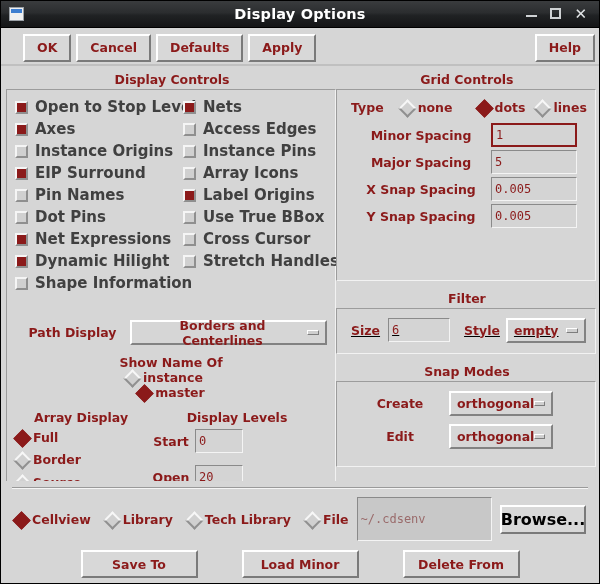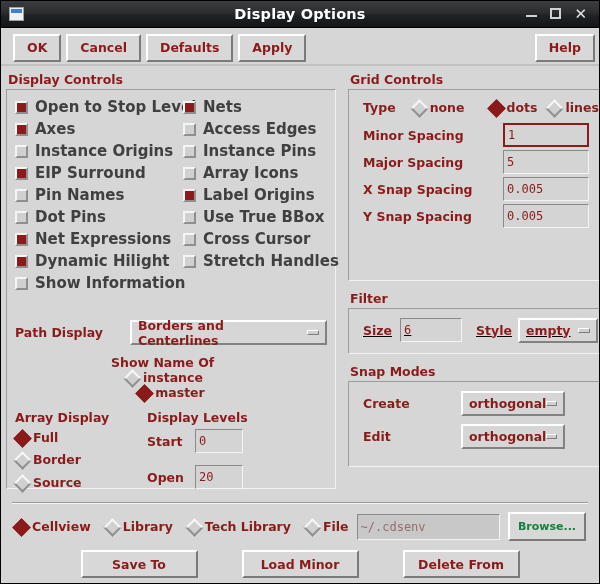--- a/index.html
+++ b/index.html
@@ -61,21 +61,21 @@
   .wb { color: #cfd2d4; font-size: 13px; line-height: 1; cursor: default; }
   .wb-min { width: 11px; height: 2px; background: #cfd2d4; display: inline-block; margin-bottom: 2px;}
   .wb-max { width: 11px; height: 11px; border: 2px solid #cfd2d4; display: inline-block; }
   .wb-close { font-size: 15px; font-weight: bold; color: #e2e5e7; }
 
   
   .toolbar {
     height: 38px;
     background: #d6d6d6;
     display: flex; align-items: center;
-    padding: 3px 4px 0 12px;
+    padding: 3px 4px 0 22px;
     flex: 0 0 auto;
     border-bottom: 2px solid #c0c0c0;
   }
   .tbtn {
     height: 28px;
     min-width: 42px;
     padding: 0 12px;
     background: #d8d8d8;
     border-top: 2px solid #ffffff;
     border-left: 2px solid #ffffff;
@@ -89,22 +89,23 @@
     cursor: default;
   }
   .tb-spacer { flex: 1 1 auto; }
   .tbtn.help { margin-right: 0; }
 
   
   .body {
     flex: 1 1 auto;
     display: flex;
     padding: 4px 5px 0 5px;
-    gap: 12px;
+    gap: 0;
     overflow: hidden;
+    text-align: center;
   }
   .col-left { width: 330px; flex: 0 0 330px; }
   .col-right { flex: 1 1 auto; }
 
   .grp-title {
     color: #8b1a1a;
     font-size: 12.5px;
     font-weight: bold;
     margin: 2px 0 2px 2px;
   }
@@ -242,22 +243,22 @@
     display: flex; align-items: center; justify-content: center;
     cursor: default;
   }
   .browse {
     height: 29px; width: 86px;
     background: #d8d8d8;
     border-top: 2px solid #ffffff;
     border-left: 2px solid #ffffff;
     border-right: 2px solid #7a7a7a;
     border-bottom: 2px solid #7a7a7a;
-    color: #15803d;
-    font-size: 11px; font-weight: bold;
+    color: #000000;
+    font-size: 16px; font-weight: bold;
     display: flex; align-items: center; justify-content: center;
     margin-left: 8px;
     cursor: default;
   }
   .cursor {
     position: absolute;
     left: 543px; top: 484px;
     width: 0; height: 0;
     pointer-events: none;
   }
@@ -321,21 +322,21 @@
             <div class="cb-row">
               <div class="cb on"></div>
               <div class="cb-lbl">Net Expressions</div>
             </div>
             <div class="cb-row">
               <div class="cb on"></div>
               <div class="cb-lbl">Dynamic Hilight</div>
             </div>
             <div class="cb-row">
               <div class="cb"></div>
-              <div class="cb-lbl">Show Information</div>
+              <div class="cb-lbl">Shape Information</div>
             </div>
           </div>
 
           <div class="cb-col-b">
             <div class="cb-row">
               <div class="cb on"></div>
               <div class="cb-lbl">Nets</div>
             </div>
             <div class="cb-row">
               <div class="cb"></div>
@@ -517,21 +518,21 @@
         <span class="rad-lbl">Library</span>
       </div>
       <div class="rad-row" style="margin-right:14px;">
         <span class="rad"></span>
         <span class="rad-lbl">Tech Library</span>
       </div>
       <div class="rad-row" style="margin-right:8px;">
         <span class="rad"></span>
         <span class="rad-lbl">File</span>
       </div>
-      <div class="tf dim" style="width:158px; height:26px;">
+      <div class="tf dim" style="width:158px; height:44px;">
         <span>~/.cdsenv</span>
       </div>
       <div class="browse">Browse...</div>
     </div>
 
     <div class="bottom-row2">
       <div class="bbtn">Save To</div>
       <div class="bbtn">Load Minor</div>
       <div class="bbtn">Delete From</div>
     </div>

